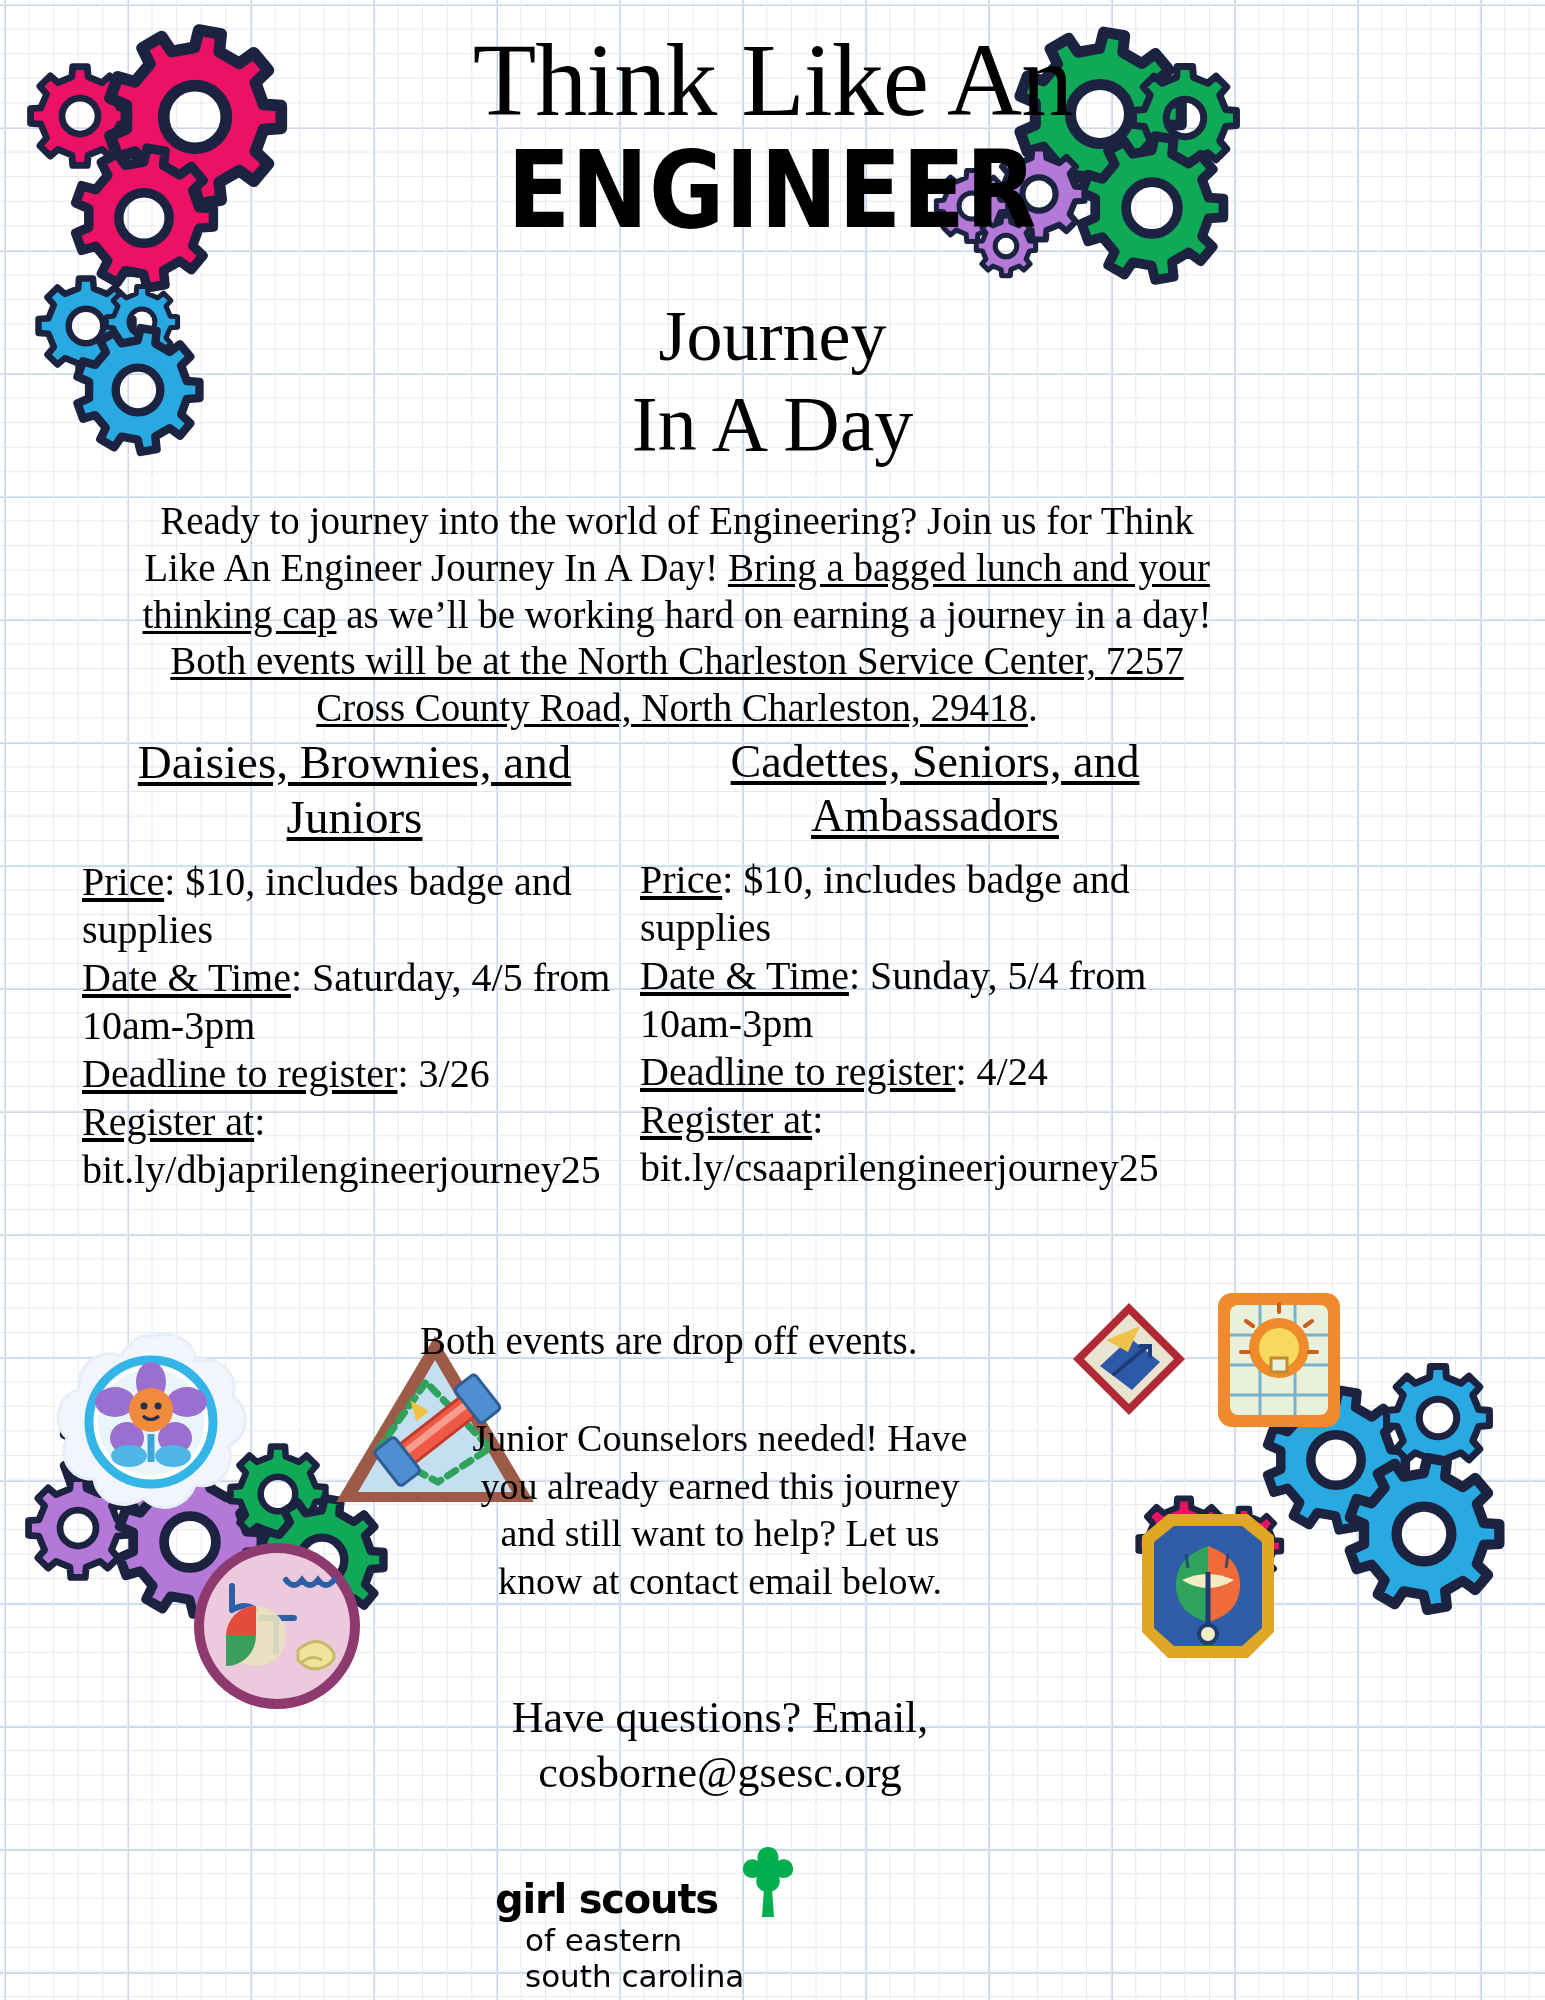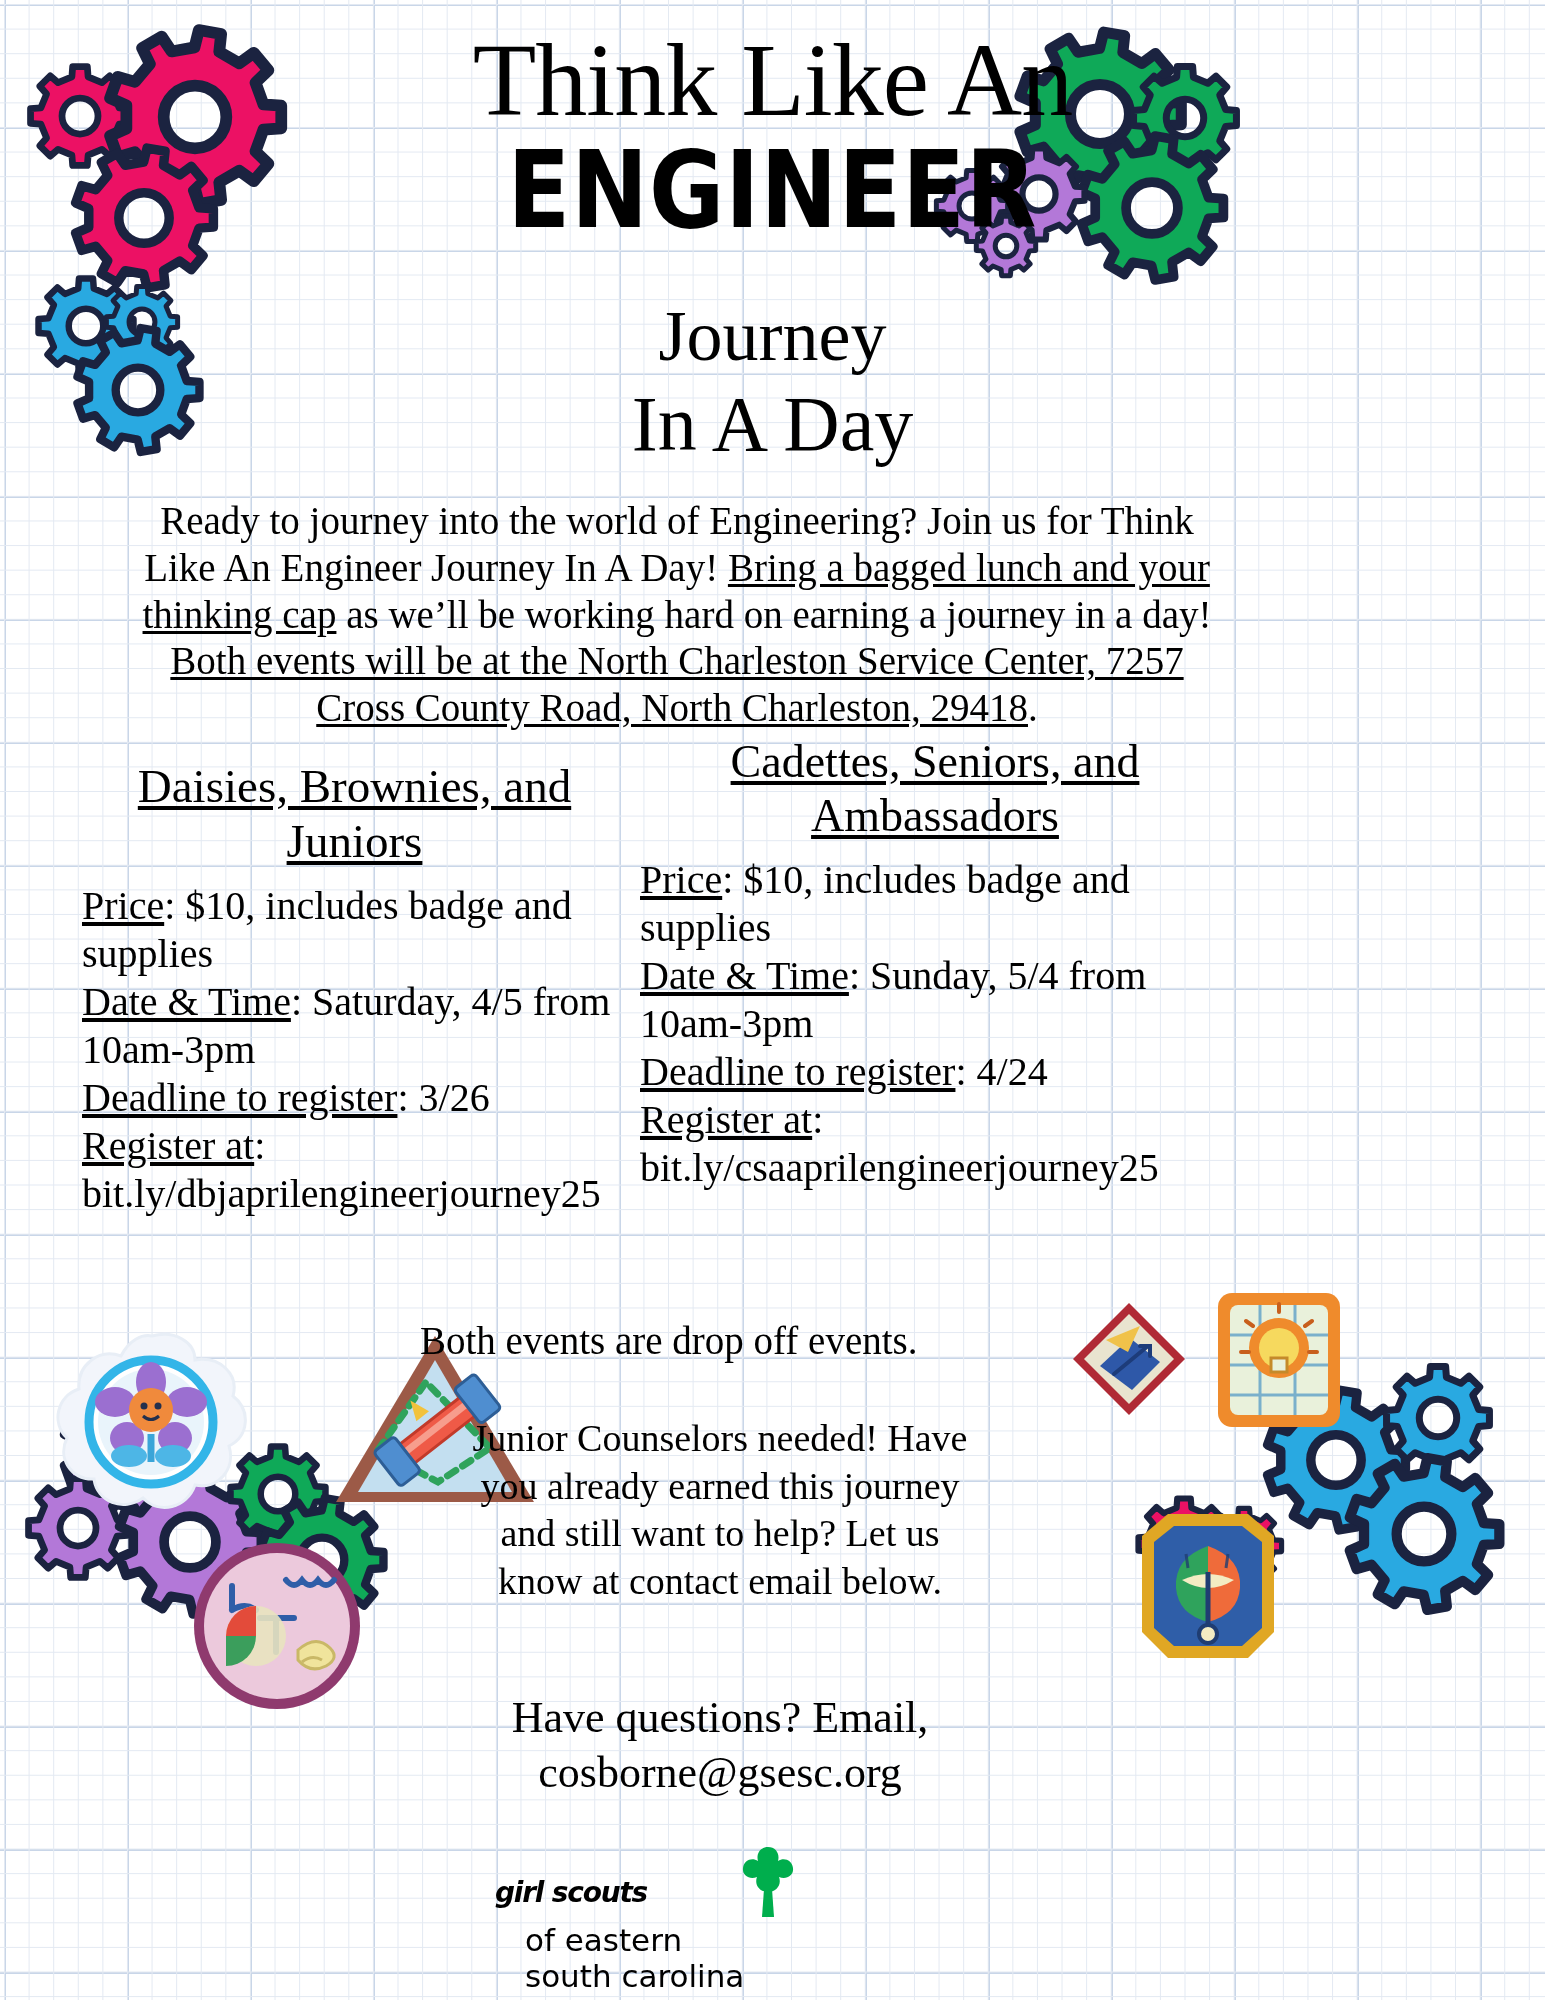--- a/index.html
+++ b/index.html
@@ -37,21 +37,21 @@
 
   
   #intro{
     position:absolute; left:132px; top:498px; width:1090px;
     text-align:center; font-size:39px; line-height:1.20; color:#000;
   }
   #intro .u{ text-decoration:underline; text-underline-offset:3px; }
 
   
   .col{ position:absolute; top:735px; color:#000; }
-  #col-left{ left:82px;  width:545px;margin-top:24px; }
+  #col-left{ left:82px;  width:545px; }
   #col-right{ left:640px; width:590px; }
   .col-heading{
     text-align:center; font-size:47px; line-height:1.18;
     text-decoration:underline; text-underline-offset:4px; margin-bottom:12px;
   }
   #col-right .col-heading{ font-size:46px; }
   .col-body{ font-size:40px; line-height:1.20; text-align:left; }
   .col-body .lbl{ text-decoration:underline; text-underline-offset:3px;text-align:right; }
   .col-body .row{ margin-bottom:0px; }
   #col-right .col-body{ font-size:40px; }
@@ -68,22 +68,22 @@
   #email-block{
     position:absolute; left:400px; top:1690px; width:640px;
     text-align:center; font-size:44px; line-height:1.25; color:#000;
   }
 
   
   #gs-logo{
     position:absolute; left:555px; top:1855px; width:330px; height:130px;
     font-family:"DejaVu Sans", sans-serif; color:#000;
   }
-  #gs-wordmark{ font-size:28px; font-weight:bold; letter-spacing:-1.2px; line-height:1;
-                position:absolute; left:-60px; top:24px; white-space:nowrap;font-style:italic; }
+  #gs-wordmark{ font-size:40px; font-weight:bold; letter-spacing:-1.2px; line-height:1;
+                position:absolute; left:-60px; top:24px; white-space:nowrap; }
   #gs-council{ position:absolute; left:-30px; top:68px; font-size:31px;
                line-height:1.16; text-align:left; width:250px; }
   #gs-trefoil{ position:absolute; left:175px; top:-10px; }
 
   
   .gear{ position:absolute; }
 
   
   .badge{ position:absolute; }
 </style>

